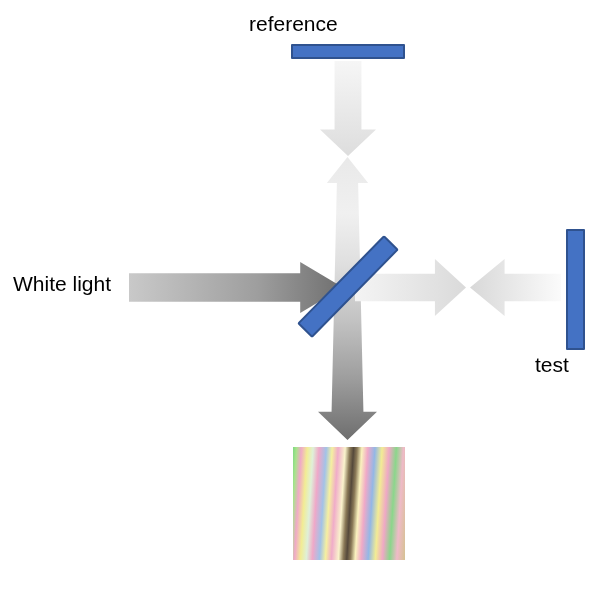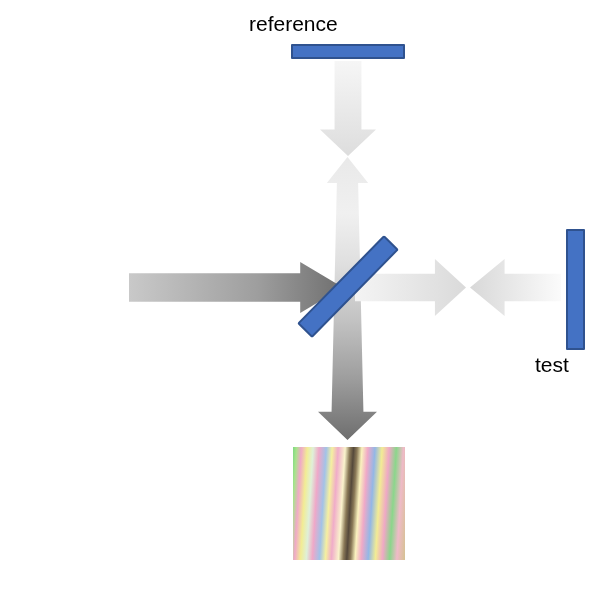--- a/index.html
+++ b/index.html
@@ -101,20 +101,21 @@
 <div class="canvas">
 
   <div class="label centered" id="label-reference">reference</div>
 
   <div class="mirror" id="mirror-reference"></div>
 
   <div class="arrow" id="arrow-ref-down"></div>
 
   <div class="arrow" id="arrow-vertical"></div>
 
+  <div class="label" id="label-source">White light</div>
 
   <div class="arrow" id="arrow-source"></div>
 
   <div class="arrow" id="arrow-to-test"></div>
 
   <div class="arrow" id="arrow-from-test"></div>
 
   <div id="beamsplitter"></div>
 
   <div class="mirror" id="mirror-test"></div>

